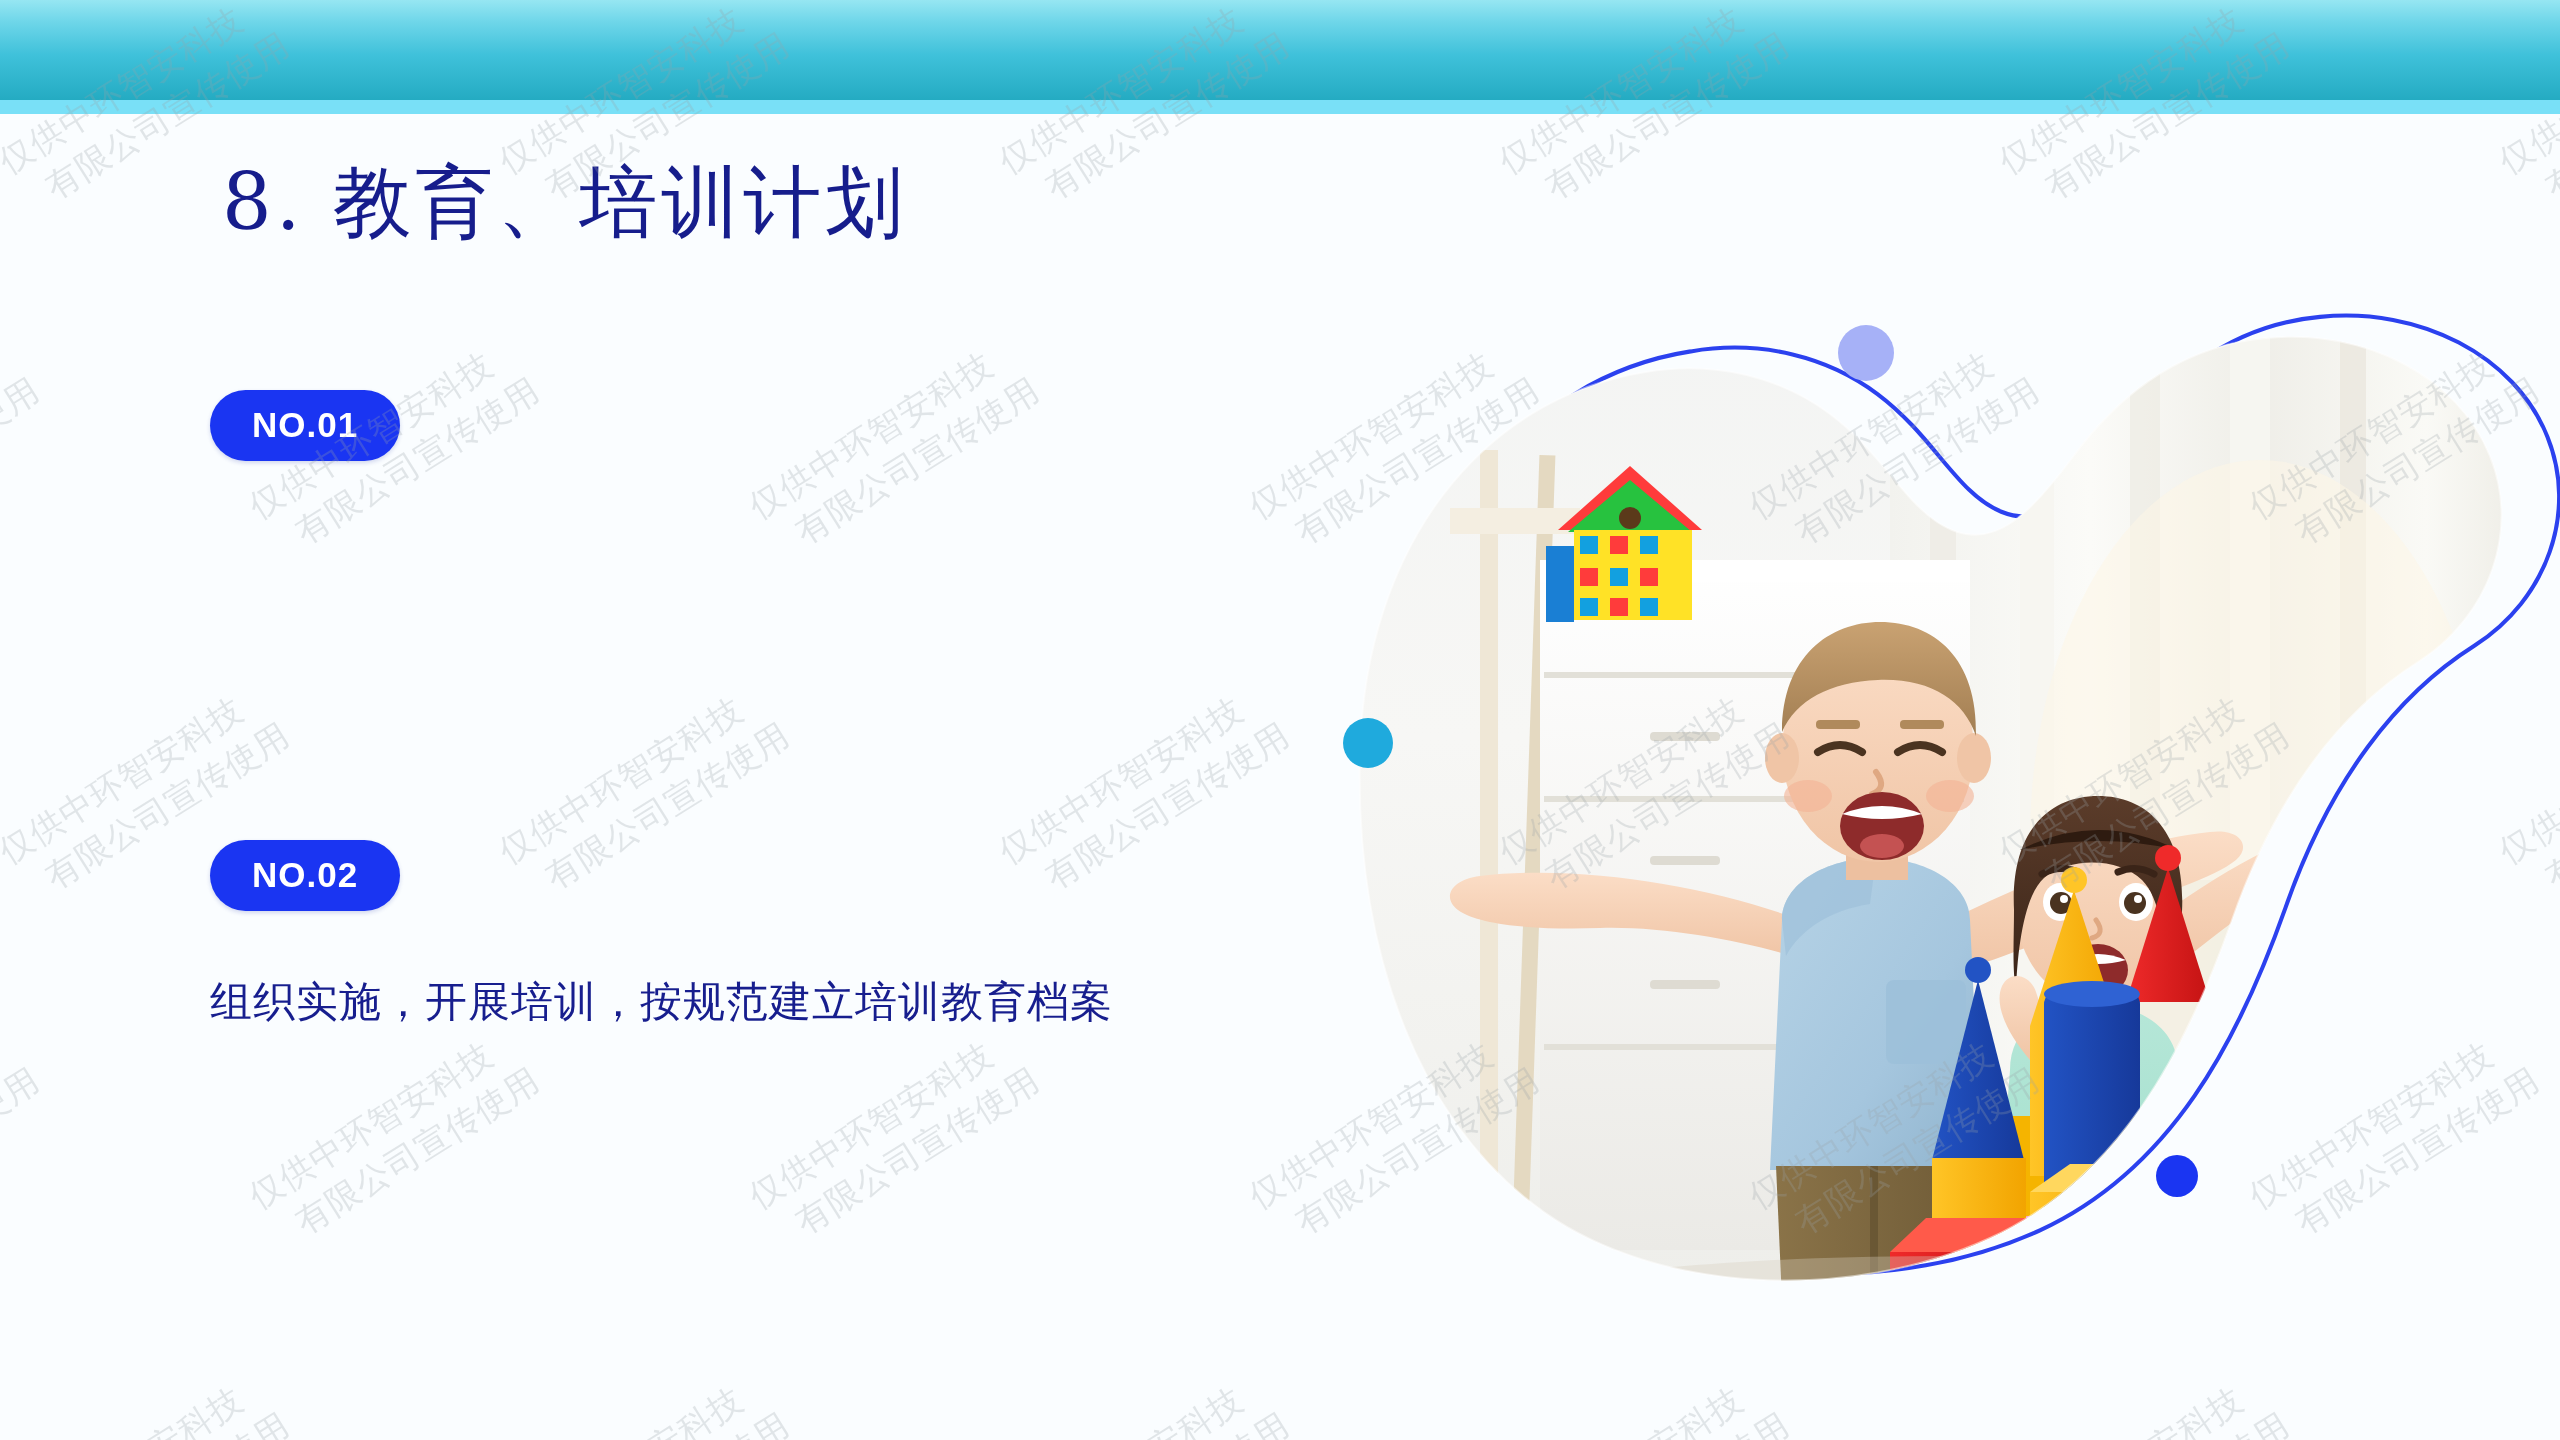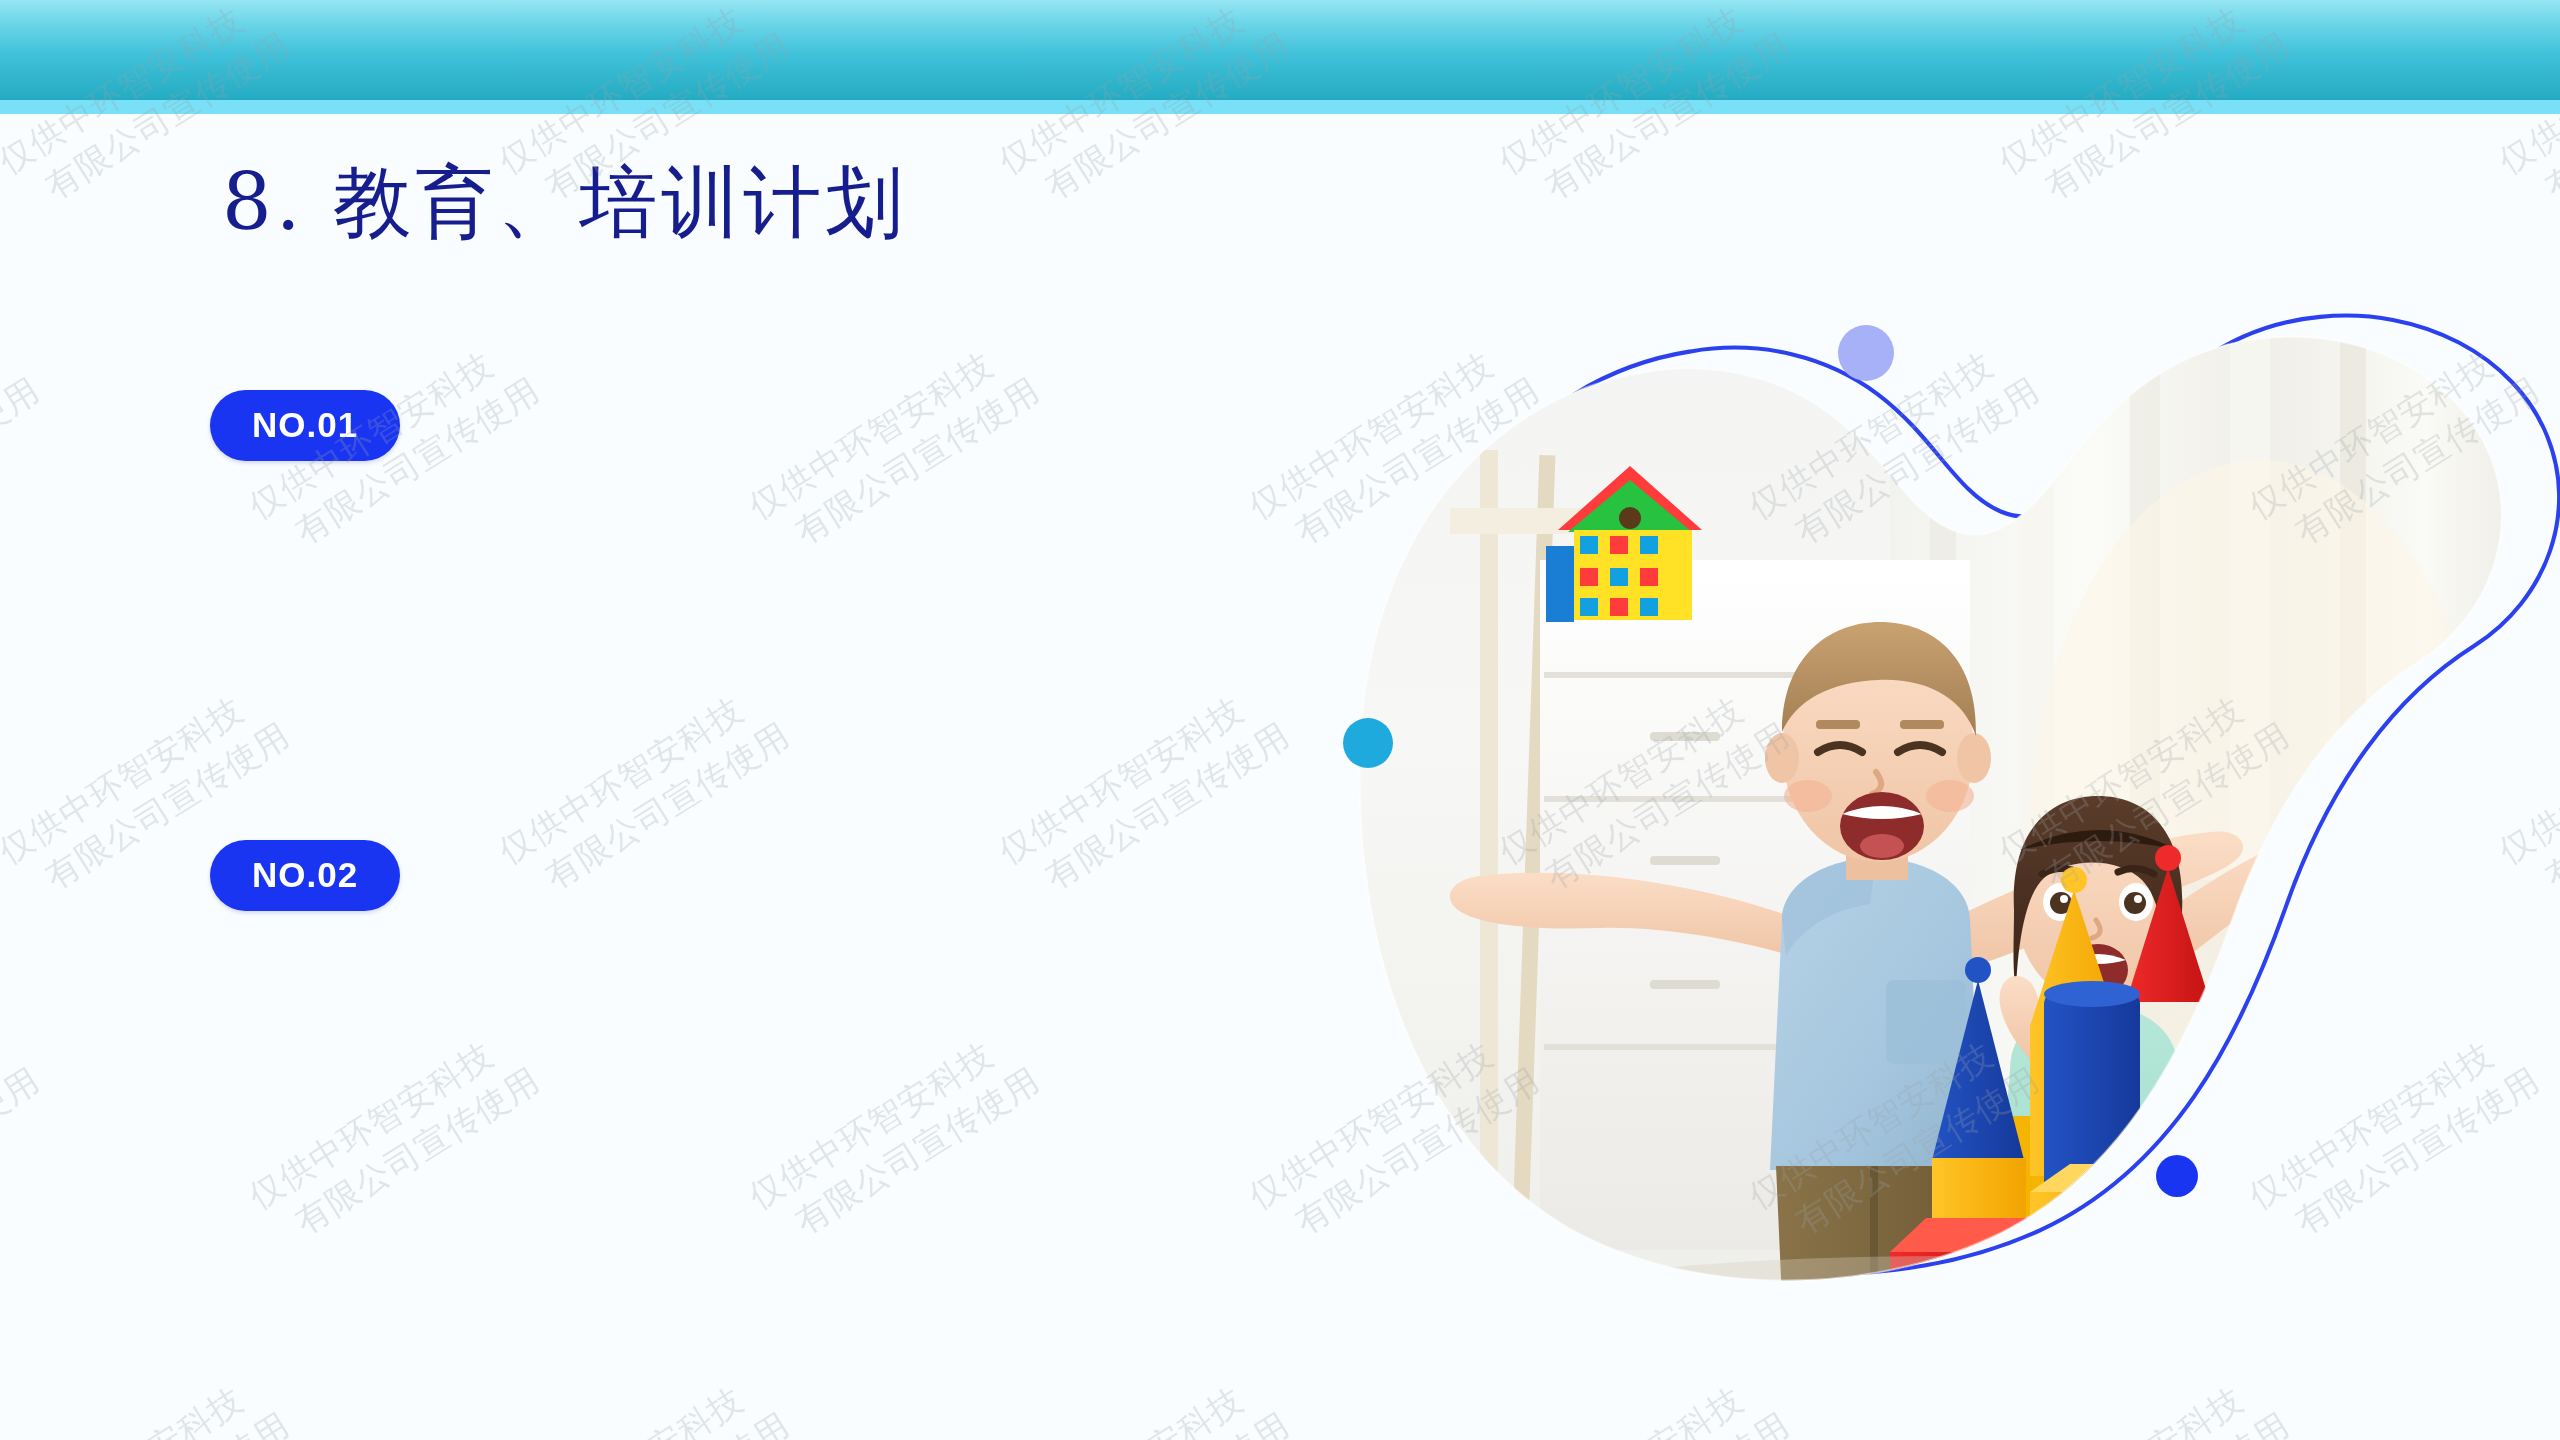--- a/index.html
+++ b/index.html
@@ -355,20 +355,21 @@
 </div>
 
 <div id="page-title">8. 教育、培训计划</div>
 
 <div class="block" id="block-1">
   <div class="badge">NO.01</div>
 </div>
 
 <div class="block" id="block-2">
   <div class="badge">NO.02</div>
+  <div class="body-text">组织实施，开展培训，按规范建立培训教育档案</div>
 </div>
 
 <div id="watermark">
     <div class="wm-cell" style="left: 250px; top: 345px;">
       <div>仅供中环智安科技</div>
       <div style="margin-left:26px">有限公司宣传使用</div>
     </div>
     <div class="wm-cell" style="left: 750px; top: 345px;">
       <div>仅供中环智安科技</div>
       <div style="margin-left:26px">有限公司宣传使用</div>

